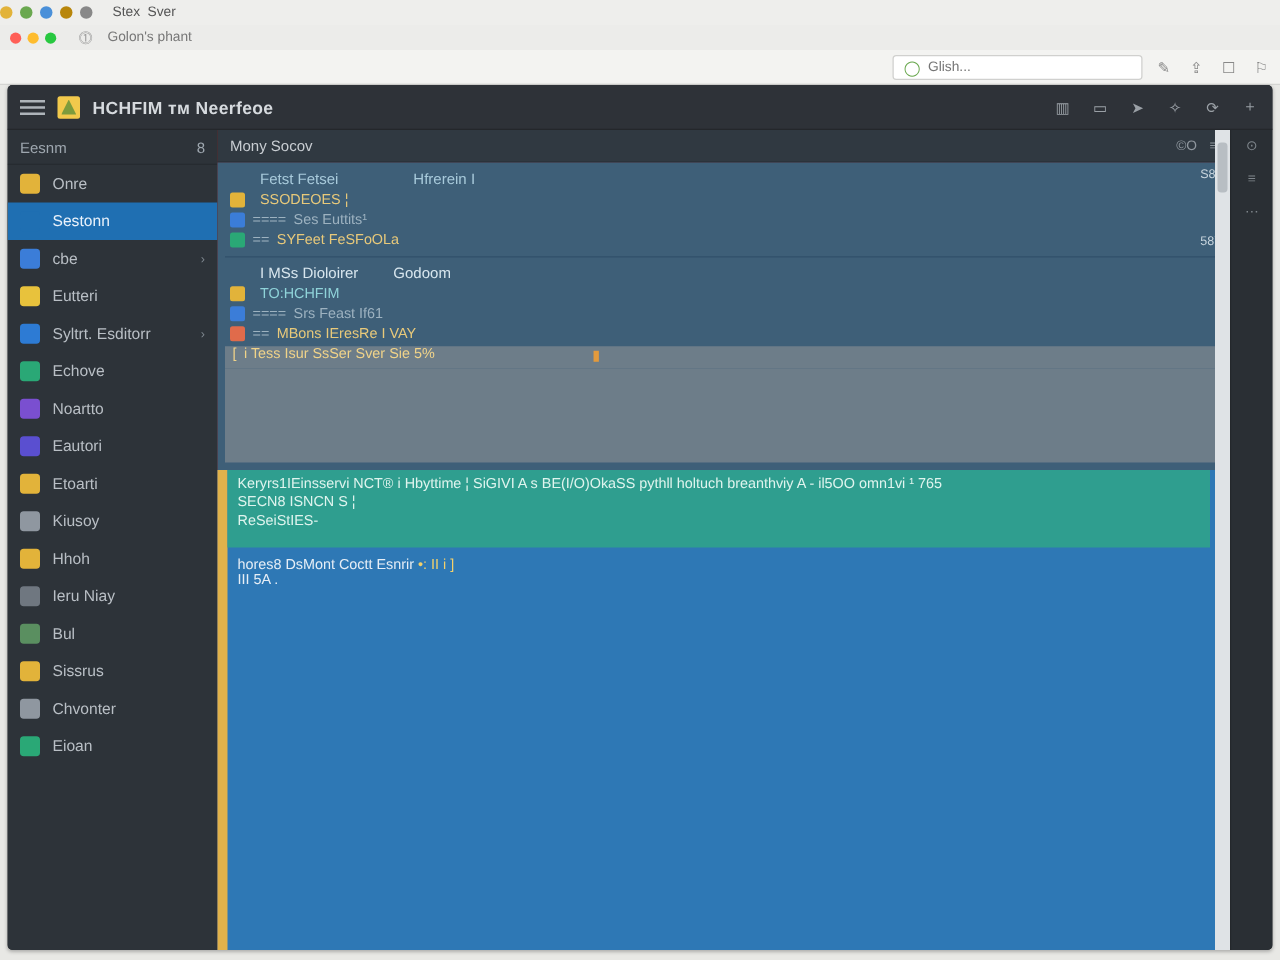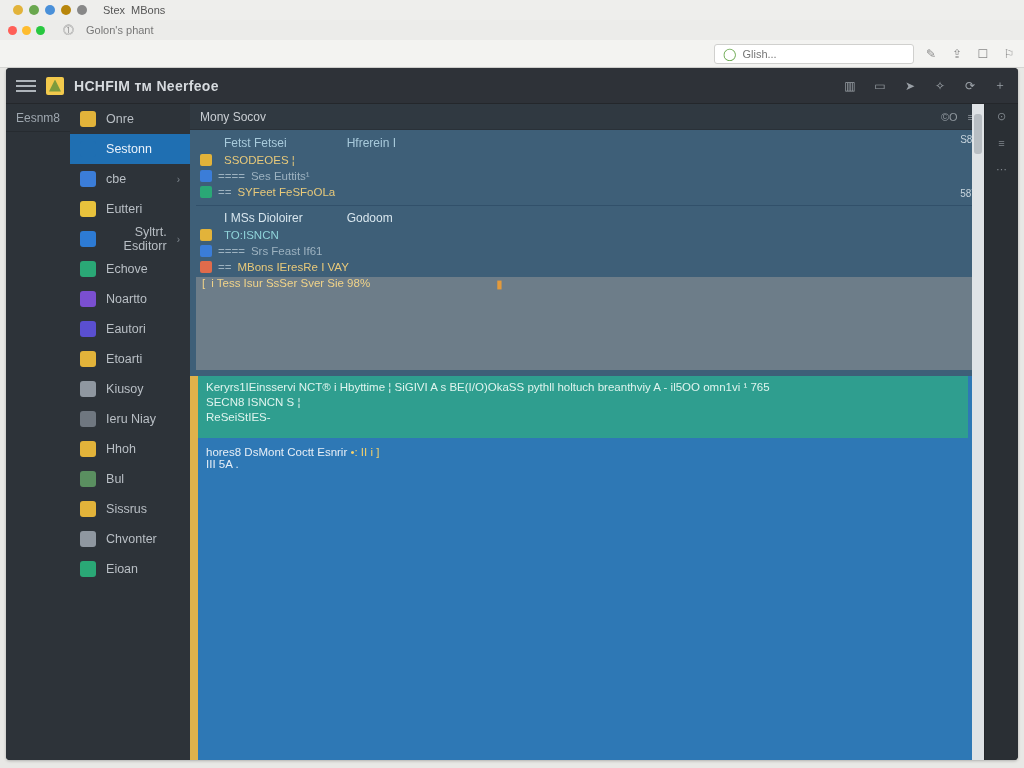--- a/index.html
+++ b/index.html
@@ -1,20 +1,20 @@
 <!DOCTYPE html>
 <html><head>
 <meta charset="utf-8">
 <style>
   * { box-sizing: border-box; margin: 0; padding: 0; font-family: "Segoe UI", Arial, sans-serif; }
   html, body { width: 1024px; height: 768px; overflow: hidden; background: #f2f2f0; }
   .root { width: 1024px; height: 768px; position: relative; background:#e8e8e5; }
 
   
-  .osbar { height: 20px; background:#eeeeec; display:flex; align-items:center; gap:6px; padding:0 13px; font-size:11px; color:#555; }
+  .osbar { height: 20px; background:#eeeeec; display:flex; align-items:center; gap:6px; padding:0 0; font-size:11px; color:#555; }
   .osbar .dot { width:10px; height:10px; border-radius:50%; display:inline-block; }
   .menubar { height:20px; background:#ececea; display:flex; align-items:center; gap:12px; padding:0 8px; font-size:11px; color:#777; }
   .menubar .traffic { display:flex; gap:5px; margin-right:6px; }
   .menubar .traffic span{ width:9px;height:9px;border-radius:50%; display:inline-block; }
 
   
   .toolbar { height:28px; background:#f3f3f1; border-bottom:1px solid #d5d5d3; display:flex; align-items:center; padding:0 6px; gap:8px; font-size:12px; color:#888; }
   .toolbar .search { margin-left:auto; display:flex; align-items:center; gap:6px; border:1px solid #d0d0ce; border-radius:3px; padding:2px 8px; background:#fff; width:200px; height:20px; }
   .toolbar .search input { border:none; outline:none; font-size:11px; color:#aaa; width:100%; background:transparent; }
   .toolbar .ticon { width:18px; height:18px; border-radius:3px; display:flex; align-items:center; justify-content:center; color:#888; }
@@ -26,21 +26,21 @@
   .appbar .ham span{ height:2px; background:#aeb4ba; }
   .appbar .logo { width:18px; height:18px; background:#f2c94c; border-radius:2px; position:relative; }
   .appbar .logo::after{ content:""; position:absolute; inset:3px; background:#2e7d32; clip-path:polygon(50% 0,100% 100%,0 100%); opacity:.6;}
   .appbar .title { font-weight:700; letter-spacing:.3px; color:#d6dade; }
   .appbar .right { margin-left:auto; display:flex; gap:14px; color:#9aa0a6; }
   .appbar .right span{ width:16px; height:16px; display:flex; align-items:center; justify-content:center; font-size:12px; }
 
   .appbody { flex:1; display:flex; overflow:hidden; }
 
   
-  .sidebar { width:184px; background:#2d3339; display:flex; flex-direction:row; font-size:12.5px; color:#b9bfc5;text-align:right; }
+  .sidebar { width:168px; background:#2d3339; display:flex; flex-direction:column; font-size:12.5px; color:#b9bfc5; }
   .side-head { height:28px; display:flex; align-items:center; padding:0 10px; color:#9ea7af; font-size:12px; border-bottom:1px solid #262b30; justify-content:space-between;}
   .side-item { height:30px; display:flex; align-items:center; padding:0 10px; gap:10px; cursor:pointer; }
   .side-item.active { background:#1f6fb2; color:#eaf2fb; }
   .side-item .sq { width:16px; height:16px; border-radius:3px; flex-shrink:0; display:flex; align-items:center; justify-content:center; font-size:9px; color:#fff; }
   .side-item .chev { margin-left:auto; color:#7e868e; font-size:10px; }
   .side-rail { width:34px; background:#2a2f34; border-left:1px solid #24282c; display:flex; flex-direction:column; align-items:center; padding-top:6px; gap:14px; color:#7f868c; font-size:11px;}
 
   
   .main { flex:1; display:flex; flex-direction:column; background:#7f1d1d; position:relative; }
   .tabstrip { height:26px; background:#303941; display:flex; align-items:center; padding:0 10px; gap:18px; color:#c8cdd2; font-size:12px; border-bottom:1px solid #2a3138; justify-content:space-between;}
@@ -74,21 +74,21 @@
 <body>
 <div class="root">
 
 <div class="osbar">
   <span class="dot" style="background:#e2b33a"></span>
   <span class="dot" style="background:#6aa84f"></span>
   <span class="dot" style="background:#4a90d9"></span>
   <span class="dot" style="background:#b8860b"></span>
   <span class="dot" style="background:#888"></span>
   <span style="margin-left:10px">Stex</span>
-  <span>MBons</span>
+  <span>Sver</span>
 </div>
 <div class="menubar">
   <div class="traffic">
     <span style="background:#ff5f57"></span>
     <span style="background:#febc2e"></span>
     <span style="background:#28c840"></span>
   </div>
   <span style="color:#999">⓵</span>
   <span>Golon's phant</span>
 </div>
@@ -167,26 +167,26 @@
             </div>
             <div class="side-item">
               <span class="sq" style="background:#e2b33a"></span>
     <span>Etoarti</span>
             </div>
             <div class="side-item">
               <span class="sq" style="background:#8f97a0"></span>
     <span>Kiusoy</span>
             </div>
             <div class="side-item">
+              <span class="sq" style="background:#e2b33a"></span>
+    <span>Hhoh</span>
+            </div>
+            <div class="side-item">
               <span class="sq" style="background:#6f7780"></span>
     <span>Ieru Niay</span>
-            </div>
-            <div class="side-item">
-              <span class="sq" style="background:#e2b33a"></span>
-    <span>Hhoh</span>
             </div>
             <div class="side-item">
               <span class="sq" style="background:#5a8f60"></span>
     <span>Bul</span>
             </div>
             <div class="side-item">
               <span class="sq" style="background:#e2b33a"></span>
     <span>Sissrus</span>
             </div>
             <div class="side-item">
@@ -227,44 +227,44 @@
       <span class="grey">====</span>
       <span class="grey">Ses Euttits¹</span>
               </div>
               <div class="row">
                 <span class="ic" style="background:#2aa876"></span>
       <span class="grey">==</span>
       <span class="gold">SYFeet FeSFoOLa</span>
               </div>
             </div>
         <div class="sep"></div>
-        <div class="hdrs" style="gap:44px; color:#d8e6ee;">
+        <div class="hdrs" style="gap:28px; color:#d8e6ee;">
           <span>I MSs Dioloirer</span>
           <span>Godoom</span>
         </div>
         <div id="groupB">
               <div class="row">
                 <span class="ic" style="background:#e2b33a"></span>
       <span class="grey">  </span>
-      <span class="cyan">TO:ISNCN</span>
+      <span class="cyan">TO:HCHFIM</span>
               </div>
               <div class="row">
                 <span class="ic" style="background:#3b7dd8"></span>
       <span class="grey">====</span>
       <span class="grey">Srs Feast If61</span>
               </div>
               <div class="row">
                 <span class="ic" style="background:#e06b4b"></span>
       <span class="grey">==  </span>
       <span class="gold">MBons IEresRe I VAY</span>
               </div>
             </div>
         <div class="row sel" style="height:18px; color:#f0d389; padding-left:6px;">
           <span style="color:#f0d389;">[</span>
-          <span>i Tess Isur SsSer Sver Sie 98%</span>
+          <span>i Tess Isur SsSer Sver Sie 5%</span>
           <span style="color:#e39a3c; margin-left:120px;">▮</span>
         </div>
         <div class="extra"></div>
         <div style="position:absolute; right:6px; top:4px; display:flex; flex-direction:column; gap:16px; color:#c7d4dd; font-size:10px; align-items:flex-end;">
           <span>S8L</span>
           <span>*</span>
           <span>58Y</span>
           <span>1</span>
         </div>
       </div>

